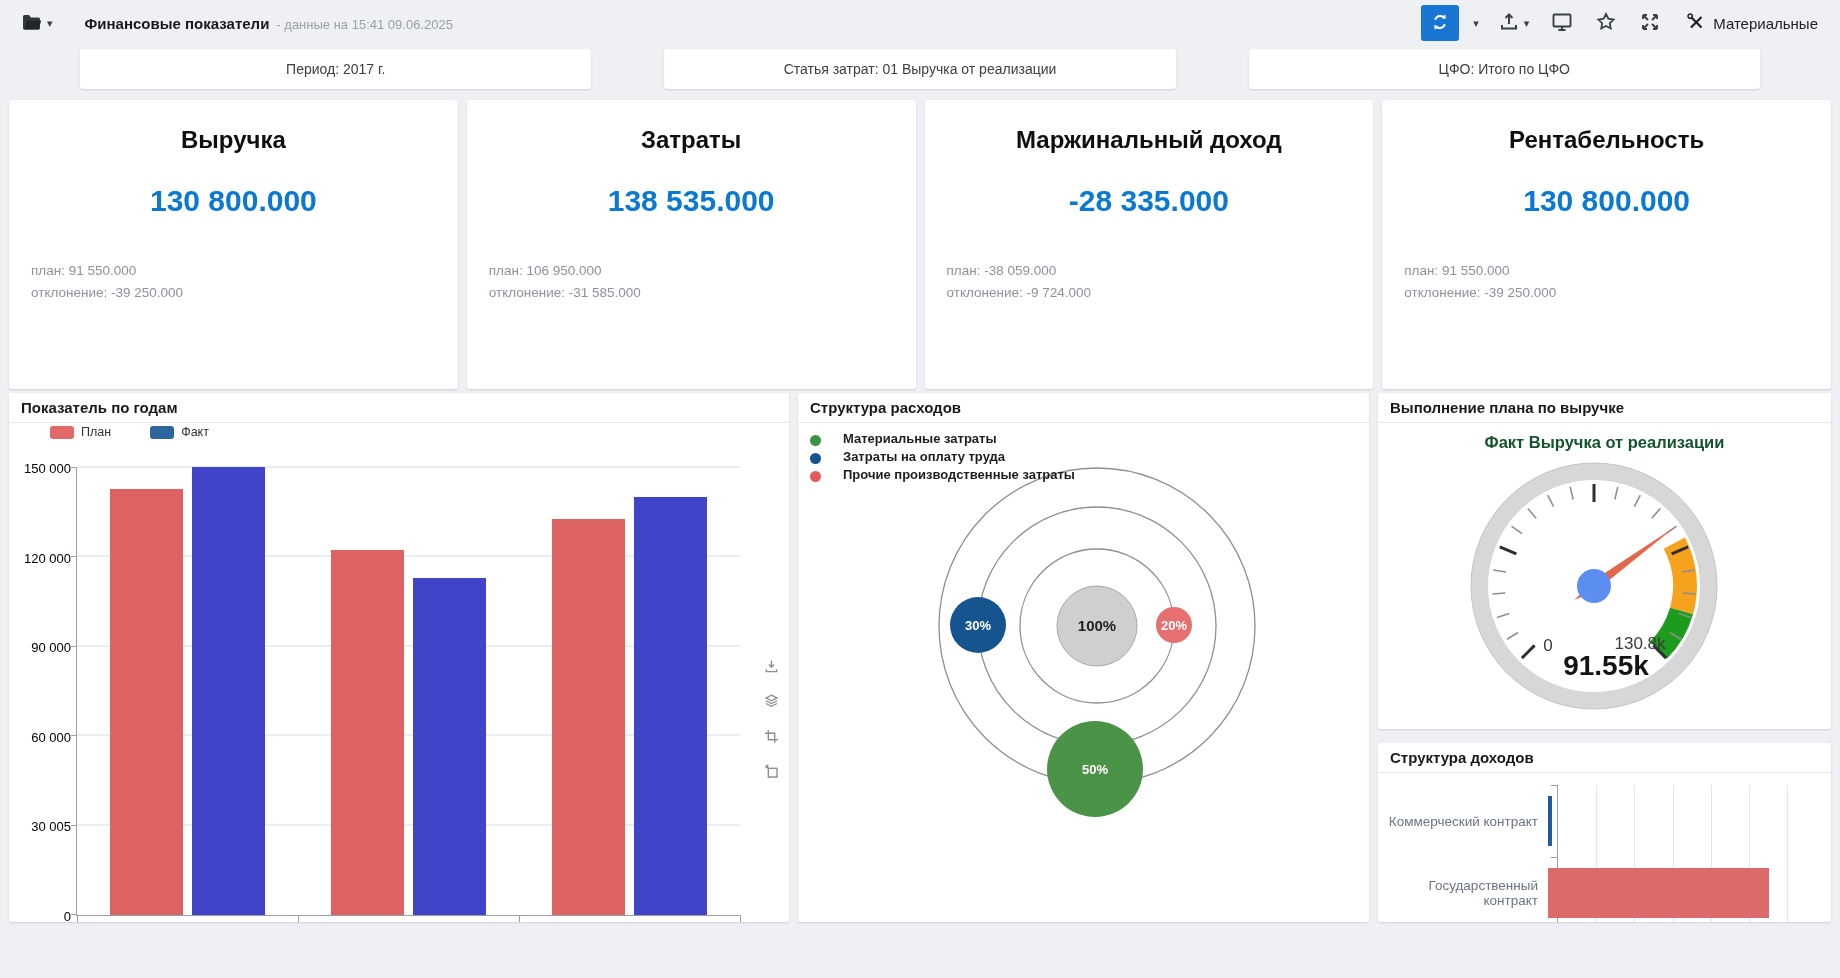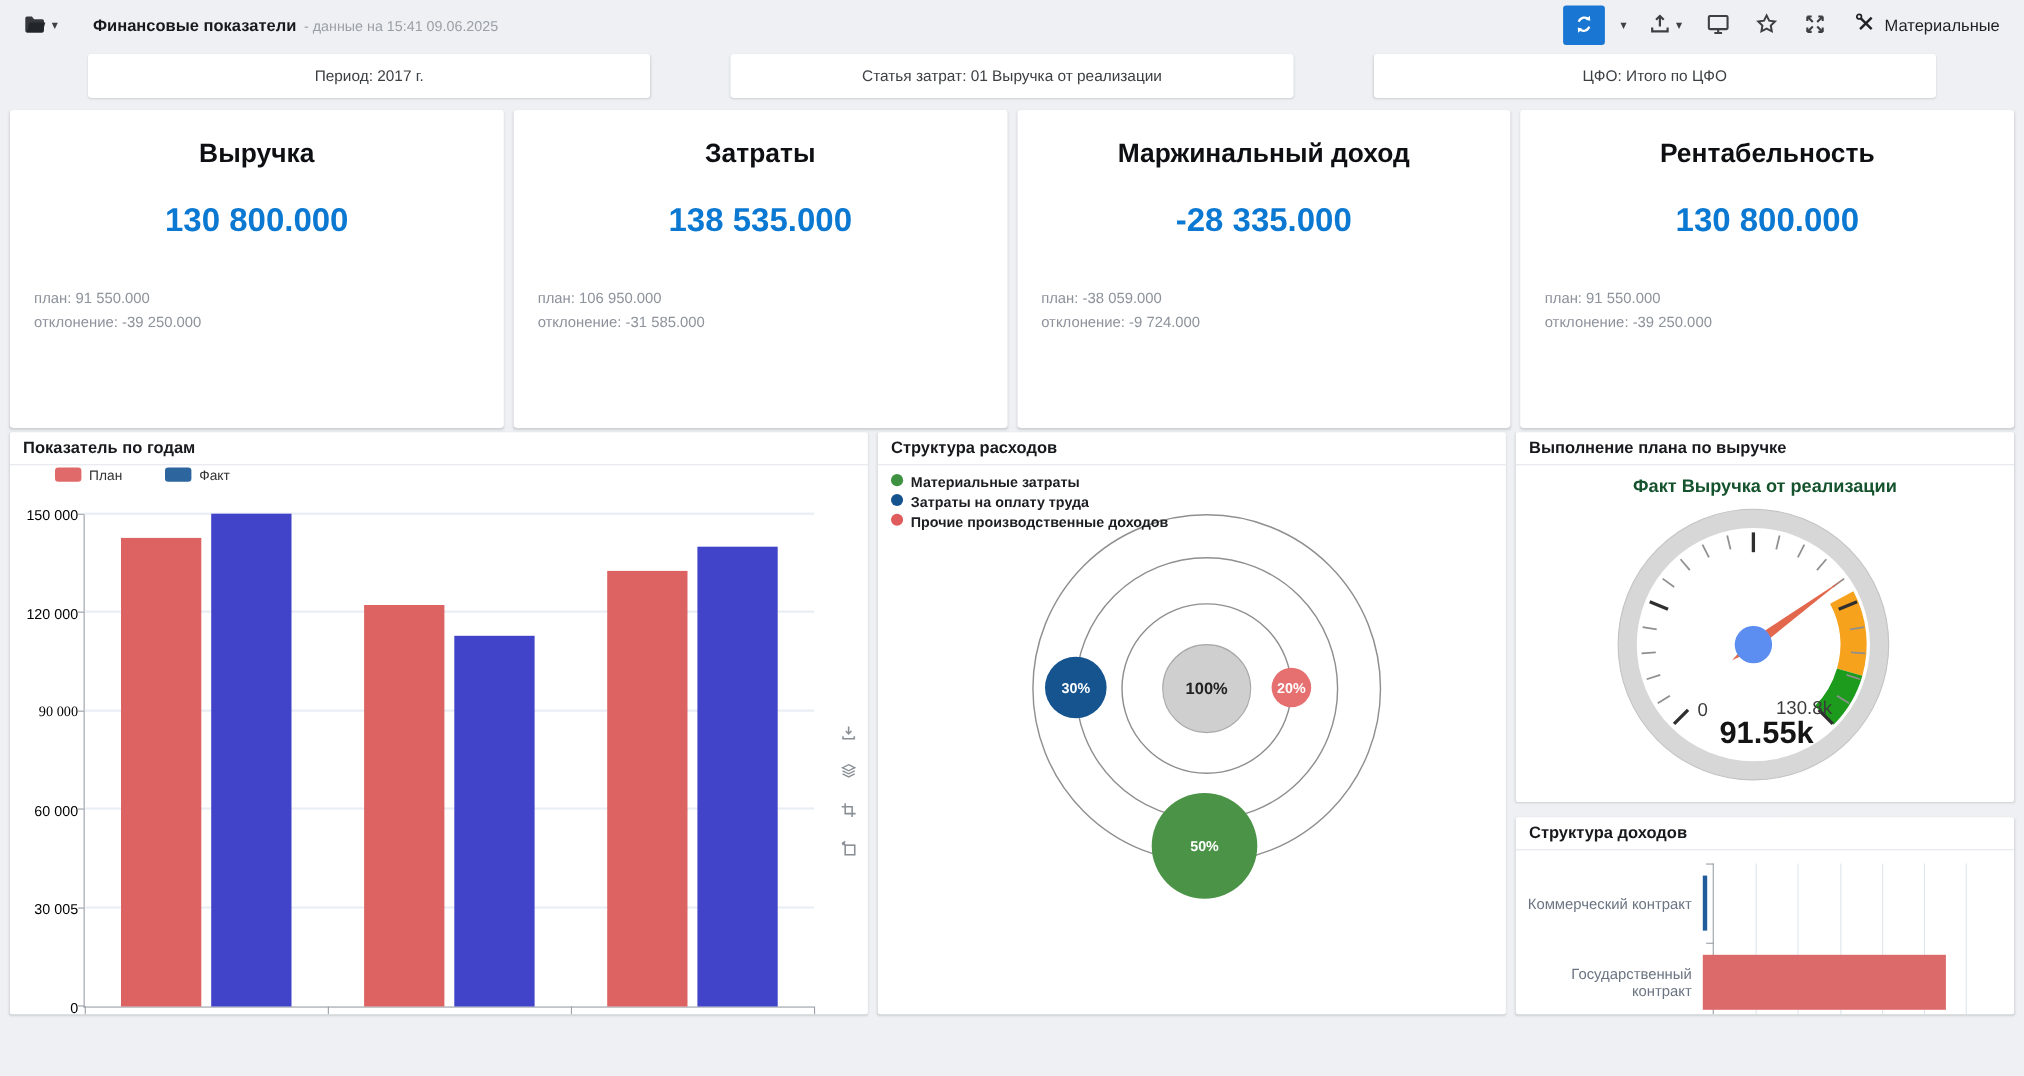--- a/index.html
+++ b/index.html
@@ -40,37 +40,37 @@
            border-bottom:1px solid #e4e7eb;}
   .panel-bars{width:780px;}
   .panel-bubble{width:571px;}
   .right-col{width:453px;display:flex;flex-direction:column;gap:14px;}
   .panel-gauge{height:336px;}
   .panel-hbar{flex:1;}
 
   
   .bar-legend{position:absolute;top:32px;left:16px;display:flex;align-items:center;gap:14px;font-size:12.5px;color:#333;}
   .bar-legend .sw{display:inline-block;width:24px;height:13px;border-radius:3px;margin-right:7px;vertical-align:-2px;}
-  .legend-item{display:flex;align-items:flex-start;cursor:pointer;padding-left:25px;}
+  .legend-item{display:flex;align-items:flex-end;cursor:pointer;padding-left:25px;}
   .bars-ylabels{position:absolute;left:0;top:75px;bottom:6px;width:62px;}
   .ylab{position:absolute;right:0;transform:translateY(50%);font-size:13px;color:#000000;}
   .bars-plot{position:absolute;left:67px;right:49px;top:75px;bottom:6px;
              border-left:1px solid #9aa0a6;border-bottom:1px solid #9aa0a6;}
   .gridline{position:absolute;left:0;right:0;height:2px;background:#e9eef5;}
   .ytick{position:absolute;left:-6px;width:6px;height:1px;background:#9aa0a6;}
   .xtick{position:absolute;bottom:-7px;width:1px;height:7px;background:#9aa0a6;}
   .bar-groups{position:absolute;left:0;right:0;top:0;bottom:0;display:flex;}
   .bar-group{flex:1;display:flex;align-items:flex-end;justify-content:center;gap:9px;}
   .bar{width:73px;}
   .chart-tools{position:absolute;right:6px;top:262px;display:flex;flex-direction:column;gap:9px;}
   .chart-tools button{background:none;border:none;padding:2px;cursor:pointer;}
 
   
   .bubble-legend{position:absolute;top:38px;left:12px;font-size:13px;font-weight:bold;color:#1c1e21;}
-  .bubble-legend .row{display:flex;align-items:flex-start;gap:7px;margin-bottom:3px;cursor:pointer;}
+  .bubble-legend .row{display:flex;align-items:flex-end;gap:22px;margin-bottom:3px;cursor:pointer;}
   .dot{width:11px;height:11px;border-radius:50%;display:inline-block;}
   .bubble-svg{position:absolute;left:0;top:30px;width:571px;height:543px;}
 
   
   .gauge-subtitle{position:absolute;top:40px;left:0;right:0;text-align:center;font-size:16.5px;font-weight:bold;color:#14532d;}
   .gauge-svg{position:absolute;left:0;top:30px;width:453px;height:306px;}
 
   
   .hbar-wrap{position:absolute;left:0;right:0;top:42px;bottom:0;}
   .hbar-row{height:72px;display:flex;align-items:center;}
@@ -212,21 +212,21 @@
         </span>
         <span class="legend-item">
           <span class="sw" style="background: rgb(45, 101, 159);"></span>
           <span>Факт</span>
         </span>
       </div>
       <div class="bars-ylabels">
           <div class="ylab" style="bottom: 0%;">0</div>
           <div class="ylab" style="bottom: 20%;">30 005</div>
           <div class="ylab" style="bottom: 40%;">60 000</div>
-          <div class="ylab" style="bottom: 60%; font-family: Liberation Serif, serif;">90 000</div>
+          <div class="ylab" style="bottom: 60%;">90 000</div>
           <div class="ylab" style="bottom: 80%;">120 000</div>
           <div class="ylab" style="bottom: 100%;">150 000</div>
         </div>
       <div class="bars-plot">
           <div class="ytick" style="bottom: 0%;"></div>
           <div class="ytick" style="bottom: 20%;"></div>
           <div class="gridline" style="bottom: 20%;"></div>
           <div class="ytick" style="bottom: 40%;"></div>
           <div class="gridline" style="bottom: 40%;"></div>
           <div class="ytick" style="bottom: 60%;"></div>
@@ -304,21 +304,21 @@
         <div class="row">
           <span class="dot" style="background: rgb(63, 145, 66);"></span>
           <span>Материальные затраты</span>
         </div>
         <div class="row">
           <span class="dot" style="background: rgb(21, 83, 143);"></span>
           <span>Затраты на оплату труда</span>
         </div>
         <div class="row">
           <span class="dot" style="background: rgb(224, 92, 92);"></span>
-          <span>Прочие производственные доходов</span>
+          <span>Прочие производственные затраты</span>
         </div>
       </div>
     </section>
 
     <div class="right-col">
       <section class="panel panel-gauge">
         <div class="panel-h">Выполнение плана по выручке</div>
         <div class="gauge-subtitle">Факт Выручка от реализации</div>
         <svg class="gauge-svg" viewBox="0 0 453 306">
             <circle cx="216" cy="163" r="123" fill="#d7d7d7" stroke="#c3c3c3" stroke-width="1"></circle>

